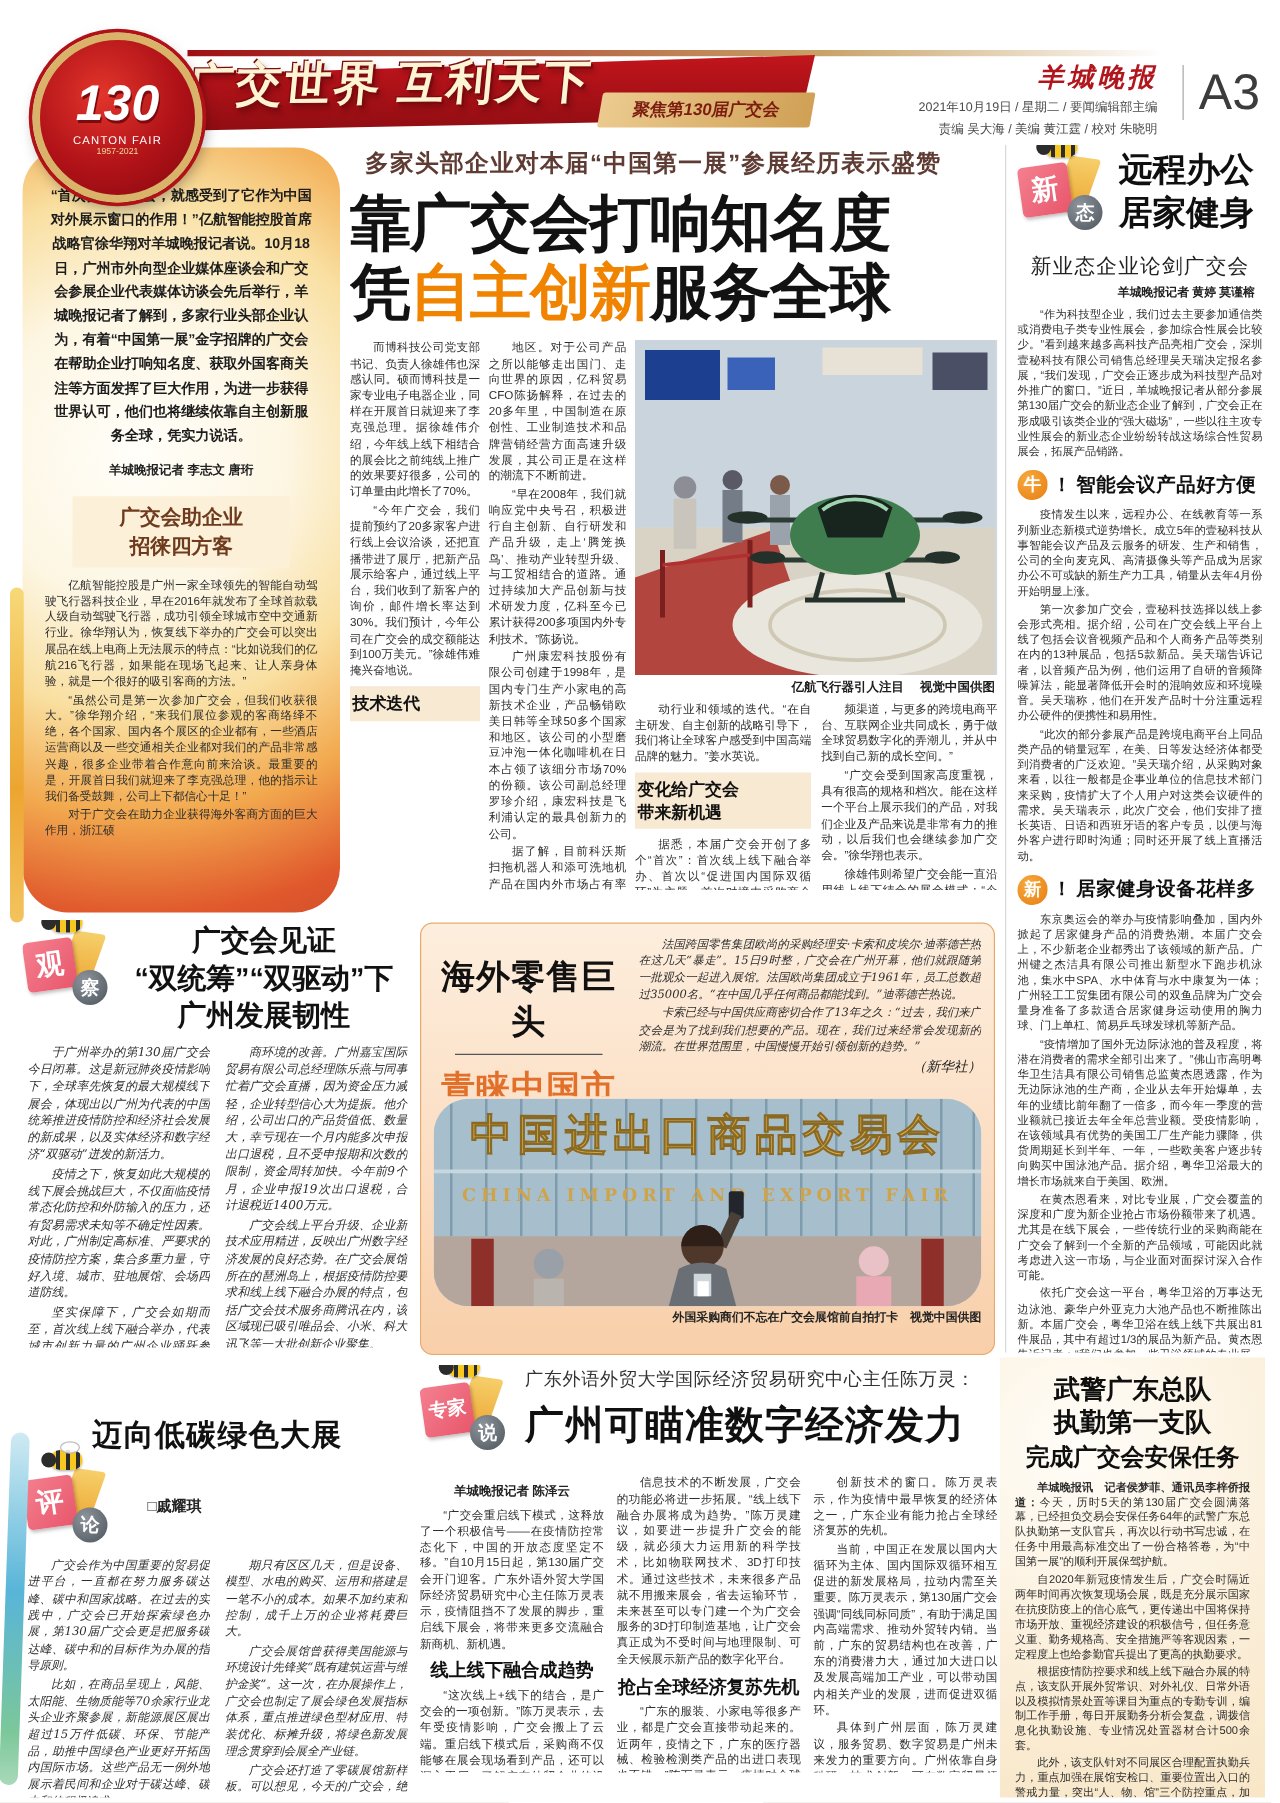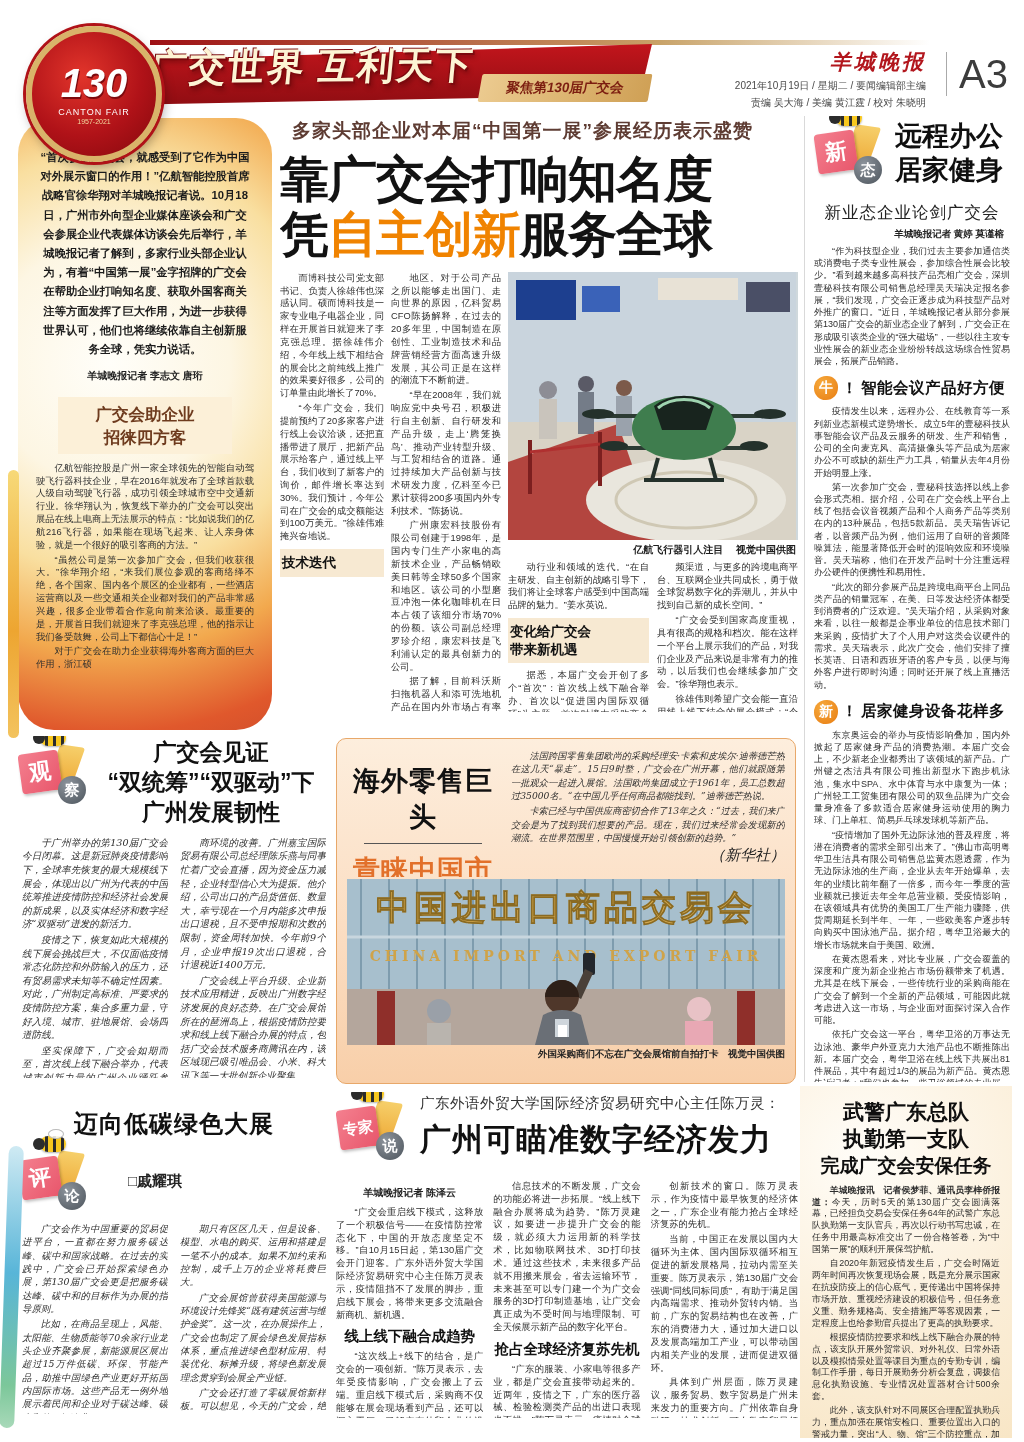--- a/index.html
+++ b/index.html
@@ -61,21 +61,21 @@
   .caption .credit{margin-left:10px;}
   .substack{display:flex;gap:8px;flex:1;overflow:hidden;}
   .substack .ncol{flex:1;}
   
   .observe{position:absolute;left:18px;top:736px;width:312px;height:392px;overflow:hidden;}
   .obs-head{display:flex;align-items:flex-start;}
   .obs-title{flex:1;text-align:center;font-size:23px;font-weight:900;line-height:1.3;color:#111;margin-top:2px;}
   .obs-cols{display:flex;gap:12px;margin-top:8px;height:242px;overflow:hidden;padding:0 4px;}
   .obs-cols .col{flex:1;overflow:hidden;}
   .obs-cols .body-text{font-size:9.6px;line-height:1.42;}
-  .source{text-align:right;font-size:15px;}
+  .source{text-align:right;font-size:11px;}
   
   .bee-icon{position:relative;width:74px;height:78px;flex:0 0 74px;}
   .bee-icon .ribb{position:absolute;left:34px;top:10px;width:26px;height:44px;background:linear-gradient(180deg,#f6cf6a,#eda531);
     transform:skewX(-12deg) rotate(8deg);border-radius:3px;}
   .bee-icon .flag{position:absolute;left:2px;top:16px;width:40px;height:40px;background:linear-gradient(135deg,#f4808f,#e8566b);
     transform:rotate(-8deg);color:#fff;font-size:22px;font-weight:900;display:flex;align-items:center;justify-content:center;
     border-radius:4px;box-shadow:1px 2px 3px rgba(0,0,0,.25);}
   .bee-icon .flag.two{font-size:15px;line-height:1.05;text-align:center;}
   .bee-icon .ball{position:absolute;left:40px;top:40px;width:28px;height:28px;border-radius:50%;
     background:radial-gradient(circle at 35% 30%,#8d949c,#4c545c);color:#fff;font-size:15px;font-weight:bold;
@@ -89,36 +89,36 @@
   .overseas{position:absolute;left:336px;top:738px;width:460px;height:346px;box-sizing:border-box;
     border:1px solid #e8a86a;border-radius:10px;padding:10px 10px 6px;overflow:hidden;
     background:linear-gradient(180deg,#fdeedd 0%,#fbdcc0 60%,#f8cfa9 100%);}
   .ov-top{display:flex;gap:12px;height:128px;overflow:hidden;}
   .ov-titlebox{width:152px;text-align:center;padding-top:14px;}
   .ov-t1{font-size:27px;font-weight:900;color:#111;letter-spacing:1px;}
   .ov-rule{width:118px;height:1px;background:#555;margin:8px auto;}
   .ov-t2{font-size:27px;font-weight:900;color:#e2702a;letter-spacing:1px;}
   .ov-text{flex:1;overflow:hidden;}
   .ov-text .body-text{font-size:9.2px;line-height:1.45;}
-  .photo2{width:438px;height:166px;margin-top:2px;}
+  .photo2{width:438px;height:166px;margin-top:2px;border-radius:28px;}
   .ov-cap{font-size:9.5px;font-weight:bold;text-align:right;color:#222;margin-top:3px;}
   
   .expert{position:absolute;left:336px;top:1092px;width:462px;height:348px;overflow:hidden;}
   .ex-head{display:flex;gap:10px;}
   .ex-ht{flex:1;padding-top:2px;}
   .ex-kicker{font-size:14.5px;color:#333;letter-spacing:.5px;}
   .ex-headline{font-size:31px;font-weight:900;color:#101010;letter-spacing:1px;margin-top:6px;}
   .ex-cols{display:flex;gap:10px;margin-top:10px;height:238px;overflow:hidden;}
   .ex-cols .col{flex:1;overflow:hidden;}
   .mini-head{font-size:14.5px;font-weight:900;text-align:center;color:#111;margin:6px 0 4px;}
   
-  .comment{position:absolute;left:18px;top:1108px;width:312px;height:306px;overflow:hidden;}
+  .comment{position:absolute;left:18px;top:1132px;width:312px;height:306px;overflow:hidden;}
   .cm-headline{text-align:center;font-size:24px;font-weight:900;color:#111;letter-spacing:1px;}
   .cm-row{display:flex;align-items:center;margin-top:2px;}
-  .cm-author{font-weight:bold;font-size:15px;margin-left:36px;}
+  .cm-author{font-weight:bold;font-size:12px;margin-left:26px;}
   .cm-cols{display:flex;gap:12px;margin-top:2px;height:196px;overflow:hidden;padding:0 4px;}
   .cm-cols .col{flex:1;overflow:hidden;}
   .cm-cols .body-text{font-size:9.4px;line-height:1.42;}
   
   .sidebar{position:absolute;left:804px;top:116px;width:206px;height:966px;border-left:1px solid #d9d9d9;
     padding-left:9px;box-sizing:border-box;overflow:hidden;}
   .nb-head{display:flex;}
   .nb-headline{flex:1;font-size:27px;font-weight:900;color:#0f0f0f;line-height:1.25;text-align:center;padding-top:4px;}
   .nb-sub{font-family:"DejaVu Serif",serif;font-size:16.5px;color:#222;text-align:center;letter-spacing:1px;margin:8px 0 4px;}
   .nb-byline{text-align:right;font-weight:bold;font-size:9.5px;margin:4px 6px;}

